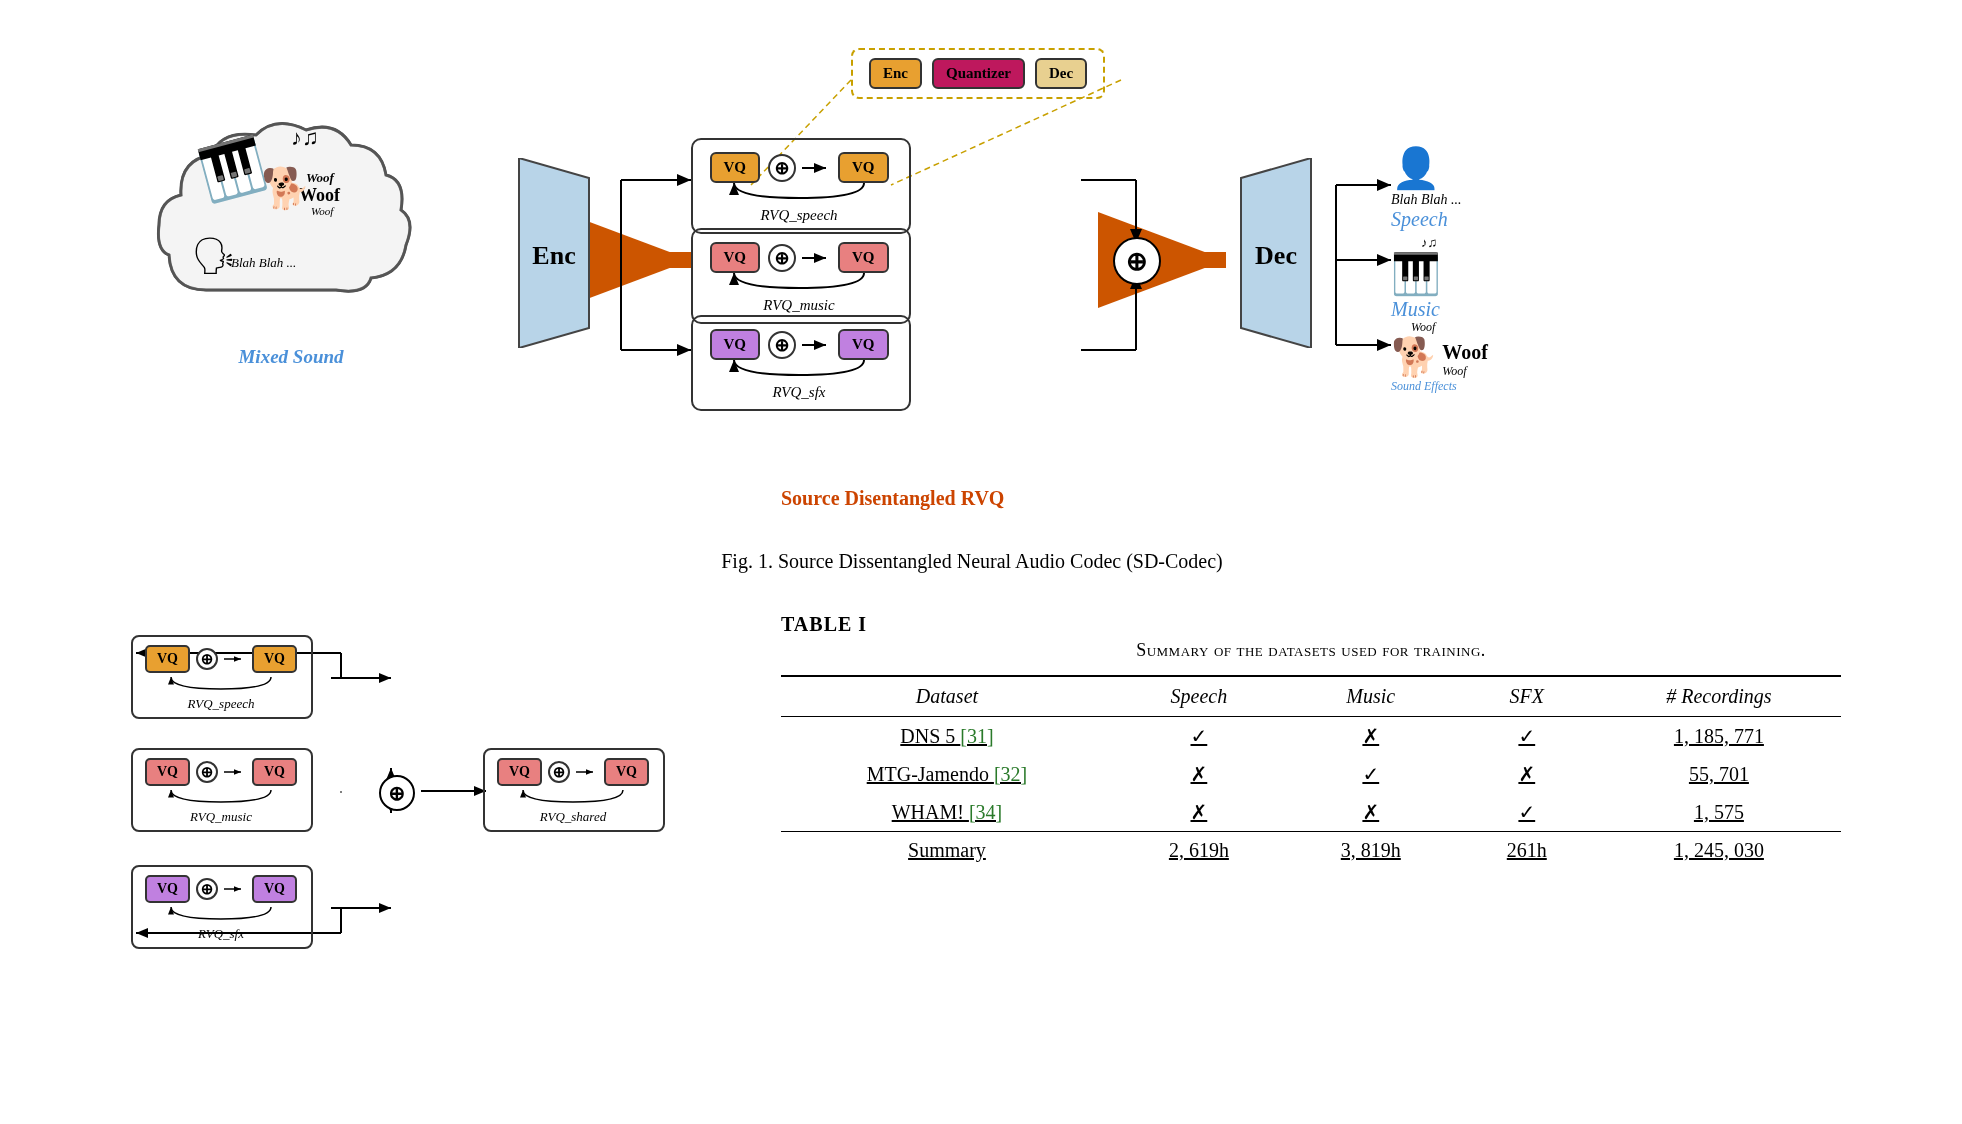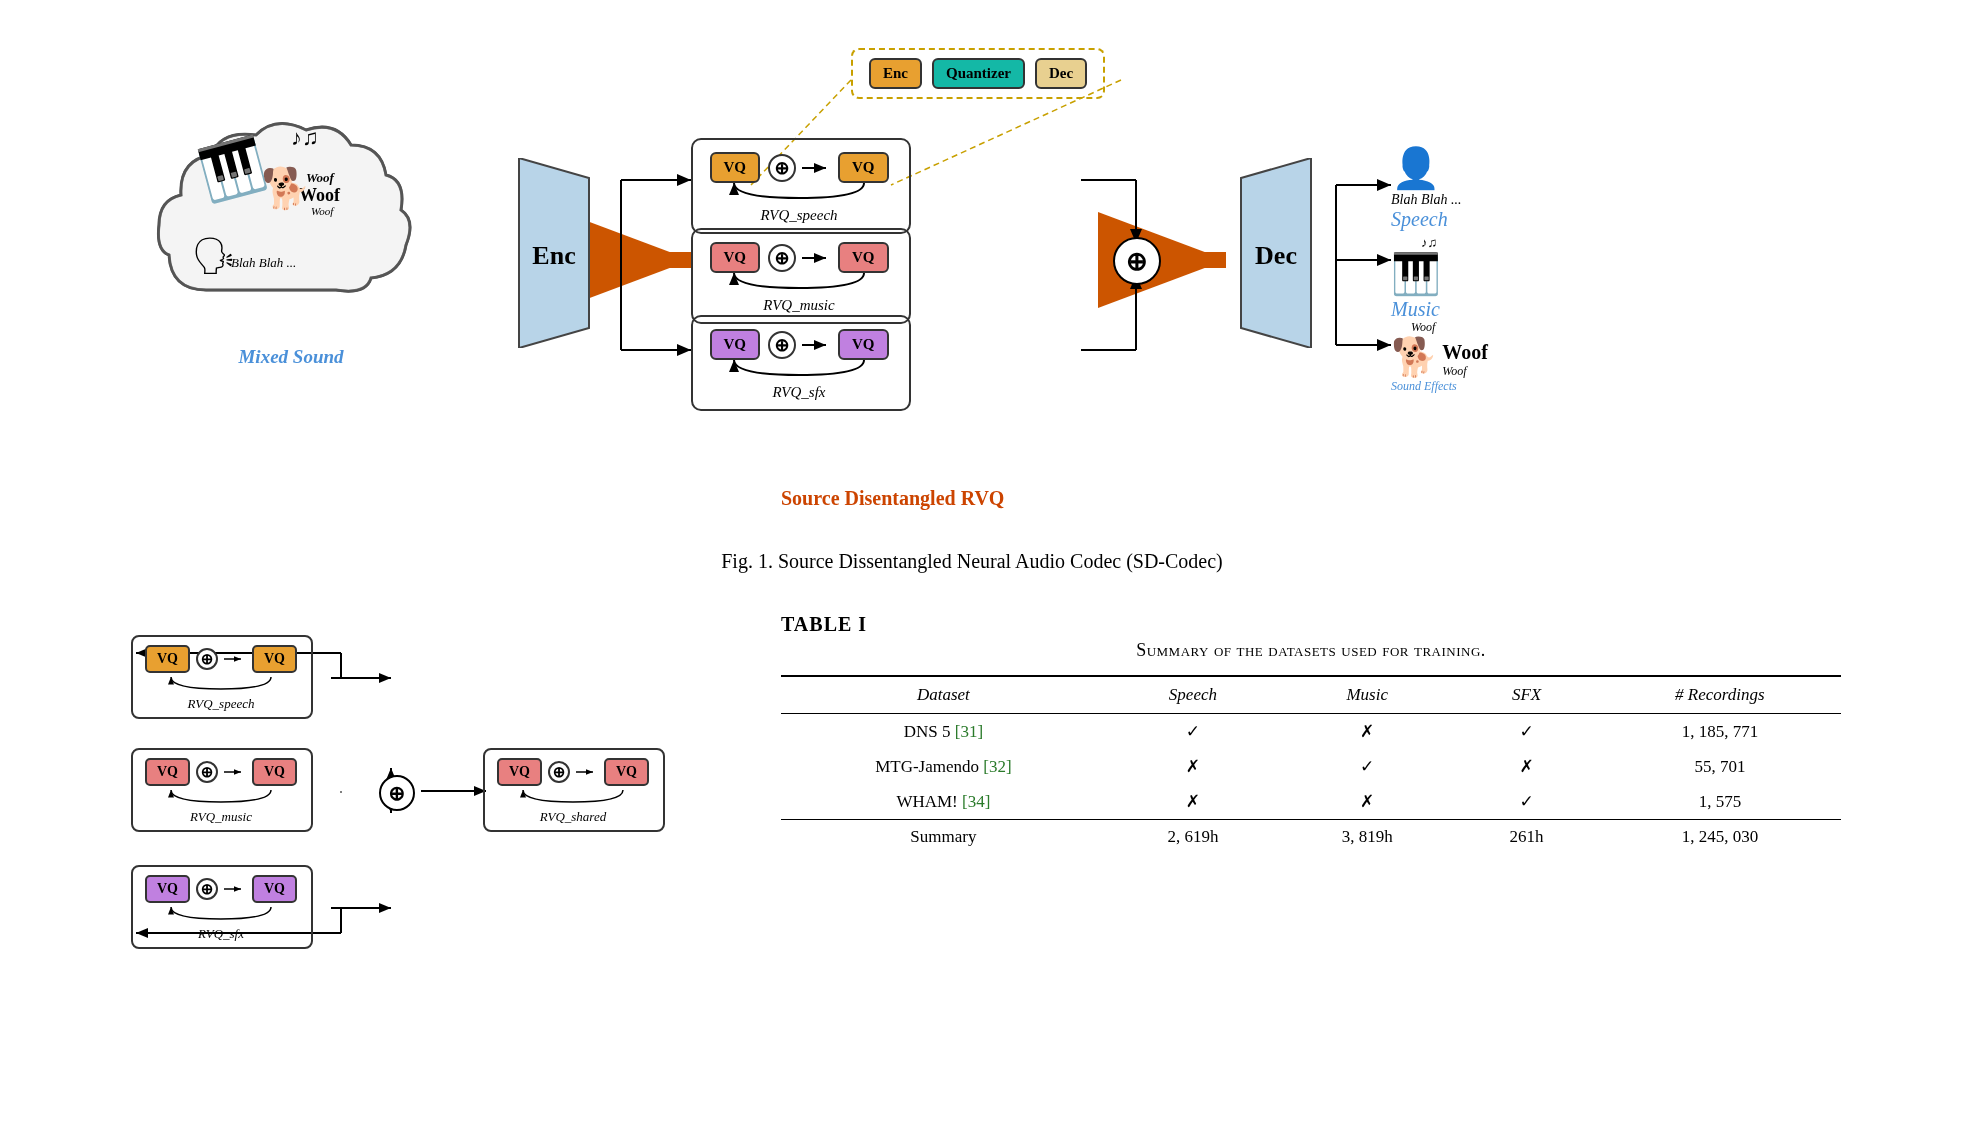--- a/index.html
+++ b/index.html
@@ -99,21 +99,21 @@
     .box-enc-tooltip {
       background: #e8a030;
       border: 2px solid #333;
       border-radius: 6px;
       padding: 5px 12px;
       font-size: 15px;
       font-weight: bold;
       color: #000;
     }
     .box-quantizer-tooltip {
-      background: #14b8a6;
+      background: #be185d;
       border: 2px solid #333;
       border-radius: 6px;
       padding: 5px 12px;
       font-size: 15px;
       font-weight: bold;
       color: #000;
     }
     .box-dec-tooltip {
       background: #e8d090;
       border: 2px solid #333;
@@ -198,37 +198,38 @@
       font-size: 18px;
       text-align: center;
       font-variant: small-caps;
       margin-bottom: 14px;
       letter-spacing: 0.5px;
     }
 
     table.data-table {
       width: 100%;
       border-collapse: collapse;
-      font-size: 17px;
+      font-size: 20px;
     }
     table.data-table thead tr {
       border-top: 2px solid #000;
       border-bottom: 1.5px solid #000;
     }
     table.data-table thead th {
       padding: 8px 24px;
       text-align: center;
       font-weight: normal;
       font-style: italic;
     }
     table.data-table thead th:first-child {
       font-style: italic;
     }
     table.data-table tbody tr {
       border-bottom: none;
+      text-decoration: underline;
     }
     table.data-table tbody tr.summary-row {
       border-top: 1.5px solid #000;
     }
     table.data-table tbody td {
       padding: 7px 24px;
       text-align: center;
     }
     table.data-table tbody td:first-child {
       text-align: center;

